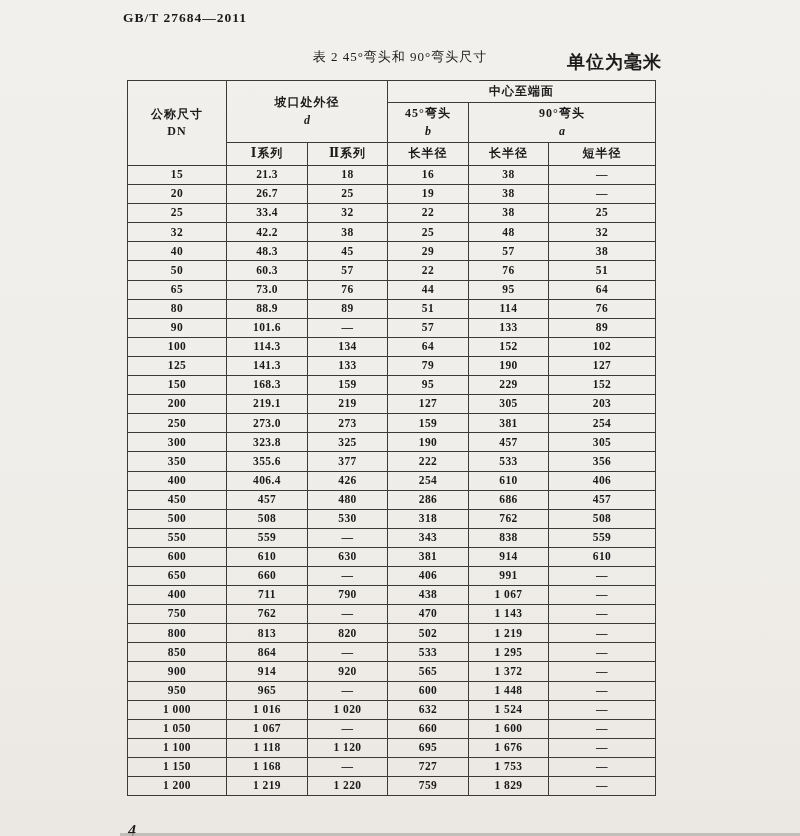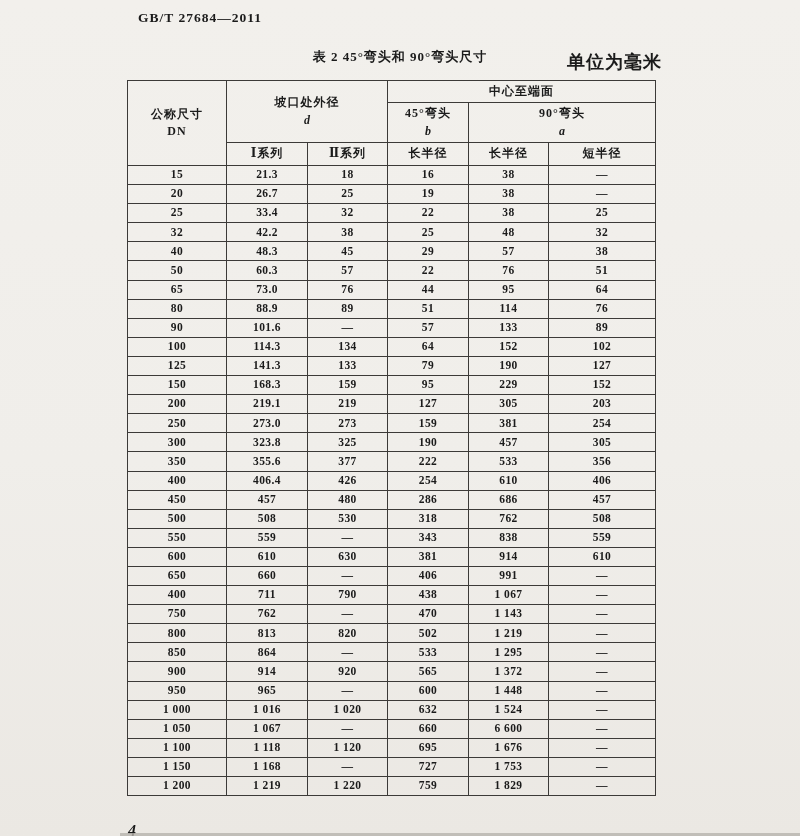--- a/index.html
+++ b/index.html
@@ -2,26 +2,26 @@
 <html><head>
 <meta charset="utf-8">
 <style>
   html,body{margin:0;padding:0;}
   body{
     width:800px;height:836px;overflow:hidden;position:relative;
     background:linear-gradient(180deg,#f2f0ec 0%,#f0eeea 55%,#ebe8e3 100%);
     font-family:"Liberation Serif","DejaVu Serif",serif;color:#1b1b1b;
   }
   .doc-number{
-    position:absolute;left:138px;top:10px;
+    position:absolute;left:123px;top:10px;
     font-size:13.5px;font-weight:bold;letter-spacing:1px;
   }
   .table-title{
     position:absolute;left:50%;top:48px;transform:translateX(-50%);
-    font-size:13px;font-weight:bold;letter-spacing:1px;white-space:nowrap;
+    font-size:13px;font-weight:normal;letter-spacing:1px;white-space:nowrap;
   }
   .unit-note{
     position:absolute;right:138px;top:50px;
     font-size:18px;font-weight:bold;letter-spacing:1px;margin-left:28px;
   }
   table{
     position:absolute;left:127px;top:80px;width:528px;
     border-collapse:collapse;table-layout:fixed;
     background:transparent;
   }
@@ -328,21 +328,21 @@
           <td>1 020</td>
           <td>632</td>
           <td>1 524</td>
           <td>—</td>
         </tr>
         <tr>
           <td>1 050</td>
           <td>1 067</td>
           <td>—</td>
           <td>660</td>
-          <td>6 600</td>
+          <td>1 600</td>
           <td>—</td>
         </tr>
         <tr>
           <td>1 100</td>
           <td>1 118</td>
           <td>1 120</td>
           <td>695</td>
           <td>1 676</td>
           <td>—</td>
         </tr>

